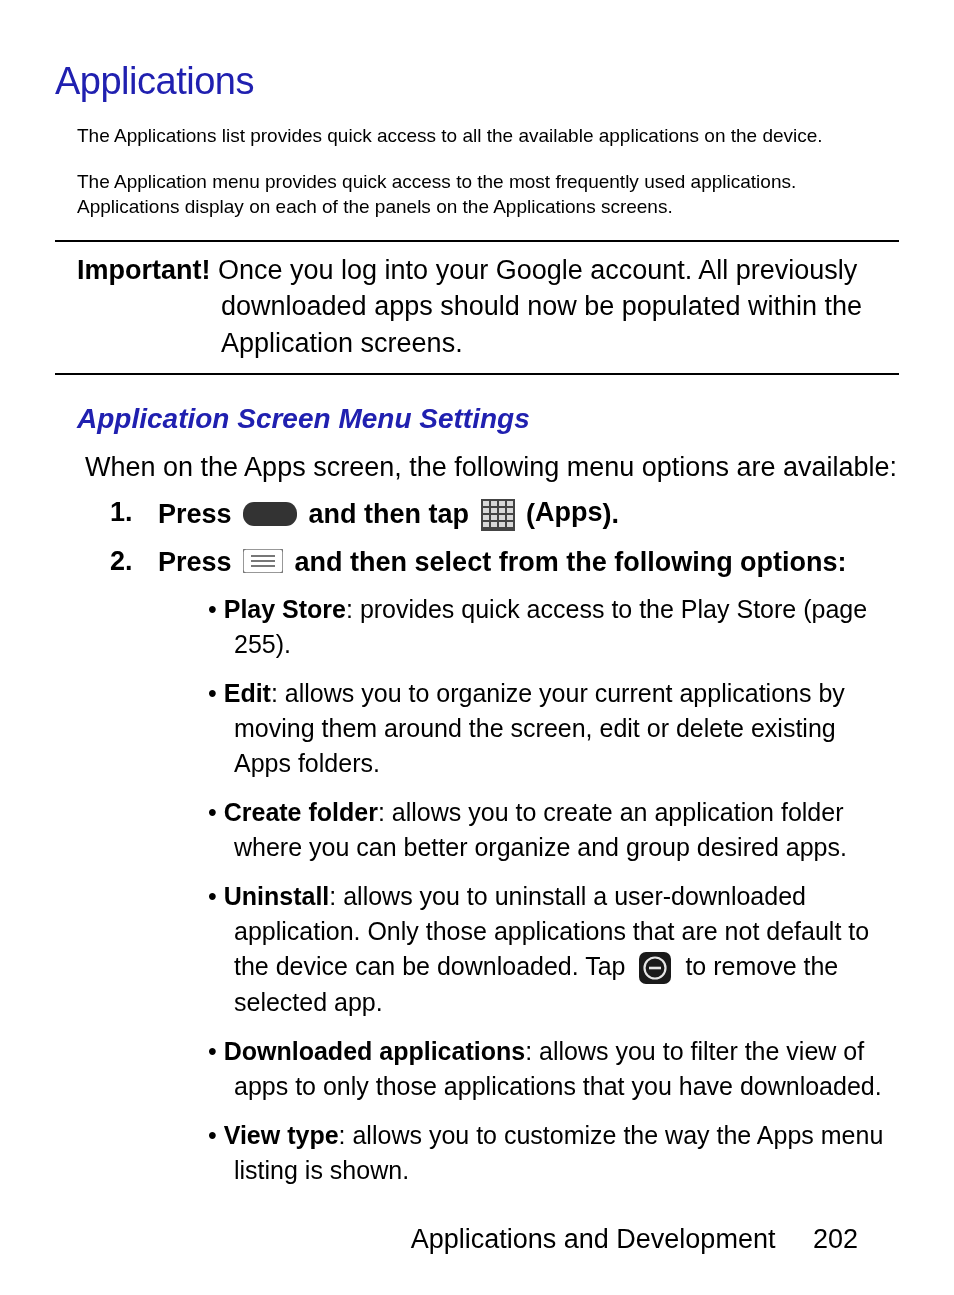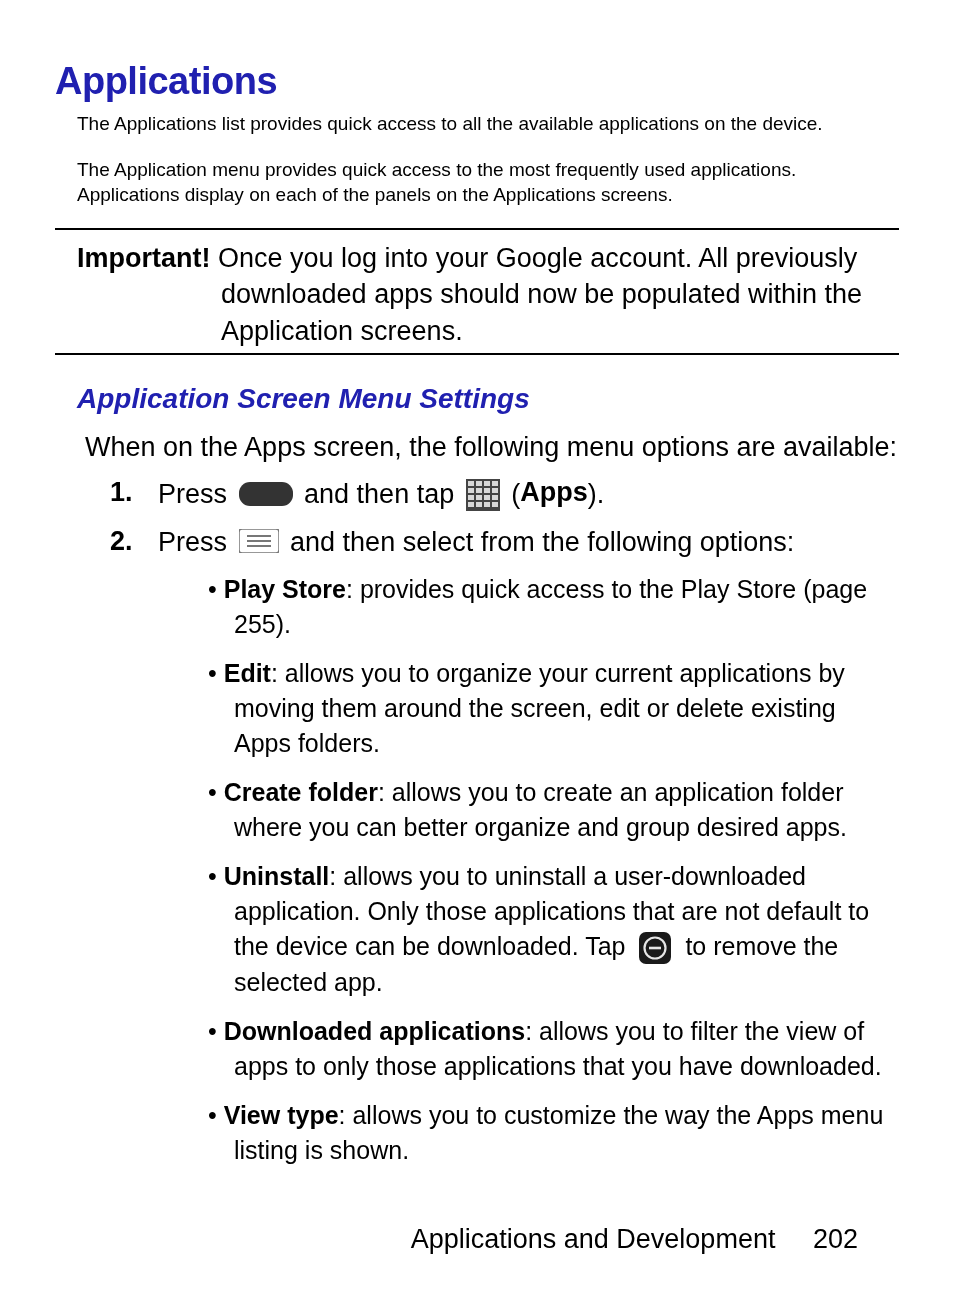--- a/index.html
+++ b/index.html
@@ -7,34 +7,34 @@
       font-family: Arial, Helvetica, sans-serif;
       width: 954px;
       height: 1295px;
       padding: 60px 55px 40px 55px;
       color: #000;
       background: #fff;
       position: relative;
     }
     h1.main-heading {
       font-size: 38px;
-      font-weight: 700;
+      font-weight: 400;
       color: #2020b0;
-      margin-bottom: 8px;
+      margin-bottom: 20px;
       letter-spacing: -0.5px;
     }
     p.intro {
       font-size: 19px;
       margin: 0 0 20px 22px;
       line-height: 1.35;
     }
     .important-box {
       border-top: 2px solid #000;
       border-bottom: 2px solid #000;
-      padding: 10px 0 4px 0;
+      padding: 10px 0 12px 0;
       margin: 16px 0 28px 0;
     }
     .important-box p {
       font-size: 27px;
       line-height: 1.35;
       padding-left: 144px;
       text-indent: -144px;
       margin-left: 22px;
     }
     .important-box strong { font-weight: 900; }
@@ -63,21 +63,21 @@
       flex-wrap: wrap;
       font-size: 27px;
       line-height: 1.5;
     }
     .num {
       width: 48px;
       font-weight: 900;
       flex-shrink: 0;
     }
     .li-content { flex: 1; }
-    .li-content span { vertical-align: middle; }
+    .li-content span { vertical-align: middle; font-weight: bold; }
     .icon-home {
       display: inline-block;
       width: 54px;
       height: 24px;
       background: #333;
       border-radius: 11px;
       vertical-align: middle;
       margin: 0 4px;
     }
     .icon-grid {

